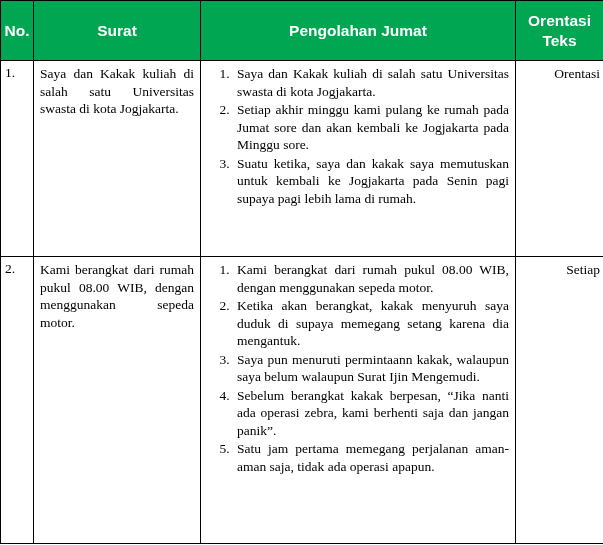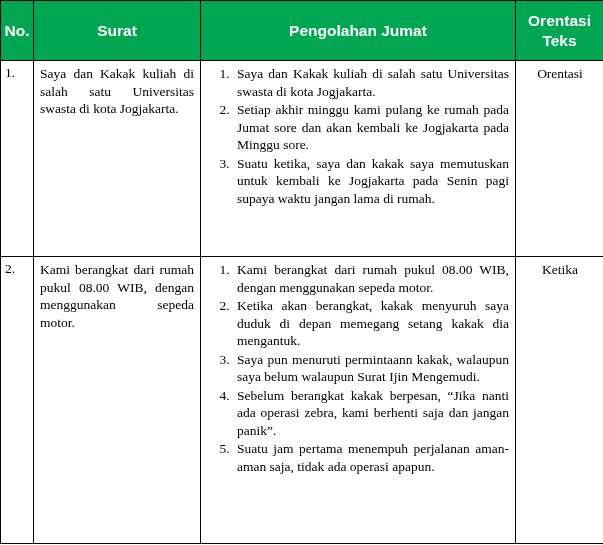--- a/index.html
+++ b/index.html
@@ -59,21 +59,21 @@
     text-align: justify;
     line-height: 1.3;
   }
   td.pengolahan-cell ol li {
     padding-left: 4px;
     margin: 0 0 1px 0;
   }
   td.struktur-cell {
     width: 88px;
     padding: 4px 3px 4px 4px;
-    text-align: center;
+    text-align: right;
     line-height: 1.3;
   }
 </style>
 </head>
 <body>
 
 <table class="doc-table">
   <colgroup>
     <col style="width:33px">
     <col style="width:167px">
@@ -89,33 +89,33 @@
     </tr>
   </thead>
   <tbody>
     <tr class="row-1">
       <td class="no-cell">1.</td>
       <td class="data-cell">Saya dan Kakak kuliah di salah satu Universitas swasta di kota Jogjakarta.</td>
       <td class="pengolahan-cell">
         <ol>
             <li>Saya dan Kakak kuliah di salah satu Universitas swasta di kota Jogjakarta.</li>
             <li>Setiap akhir minggu kami pulang ke rumah pada Jumat sore dan akan kembali ke Jogjakarta pada Minggu sore.</li>
-            <li>Suatu ketika, saya dan kakak saya memutuskan untuk kembali ke Jogjakarta pada Senin pagi supaya waktu jangan lama di rumah.</li>
+            <li>Suatu ketika, saya dan kakak saya memutuskan untuk kembali ke Jogjakarta pada Senin pagi supaya pagi lebih lama di rumah.</li>
           </ol>
       </td>
       <td class="struktur-cell">Orentasi</td>
     </tr>
     <tr class="row-2">
       <td class="no-cell">2.</td>
       <td class="data-cell">Kami berangkat dari rumah pukul 08.00 WIB, dengan menggunakan sepeda motor.</td>
       <td class="pengolahan-cell">
         <ol>
             <li>Kami berangkat dari rumah pukul 08.00 WIB, dengan menggunakan sepeda motor.</li>
-            <li>Ketika akan berangkat, kakak menyuruh saya duduk di depan memegang setang kakak dia mengantuk.</li>
+            <li>Ketika akan berangkat, kakak menyuruh saya duduk di supaya memegang setang karena dia mengantuk.</li>
             <li>Saya pun menuruti permintaann kakak, walaupun saya belum walaupun Surat Ijin Mengemudi.</li>
             <li>Sebelum berangkat kakak berpesan, “Jika nanti ada operasi zebra, kami berhenti saja dan jangan panik”.</li>
-            <li>Suatu jam pertama menempuh perjalanan aman-aman saja, tidak ada operasi apapun.</li>
+            <li>Satu jam pertama memegang perjalanan aman-aman saja, tidak ada operasi apapun.</li>
           </ol>
       </td>
-      <td class="struktur-cell">Ketika</td>
+      <td class="struktur-cell">Setiap</td>
     </tr>
   </tbody>
 </table>
 
 </body></html>

